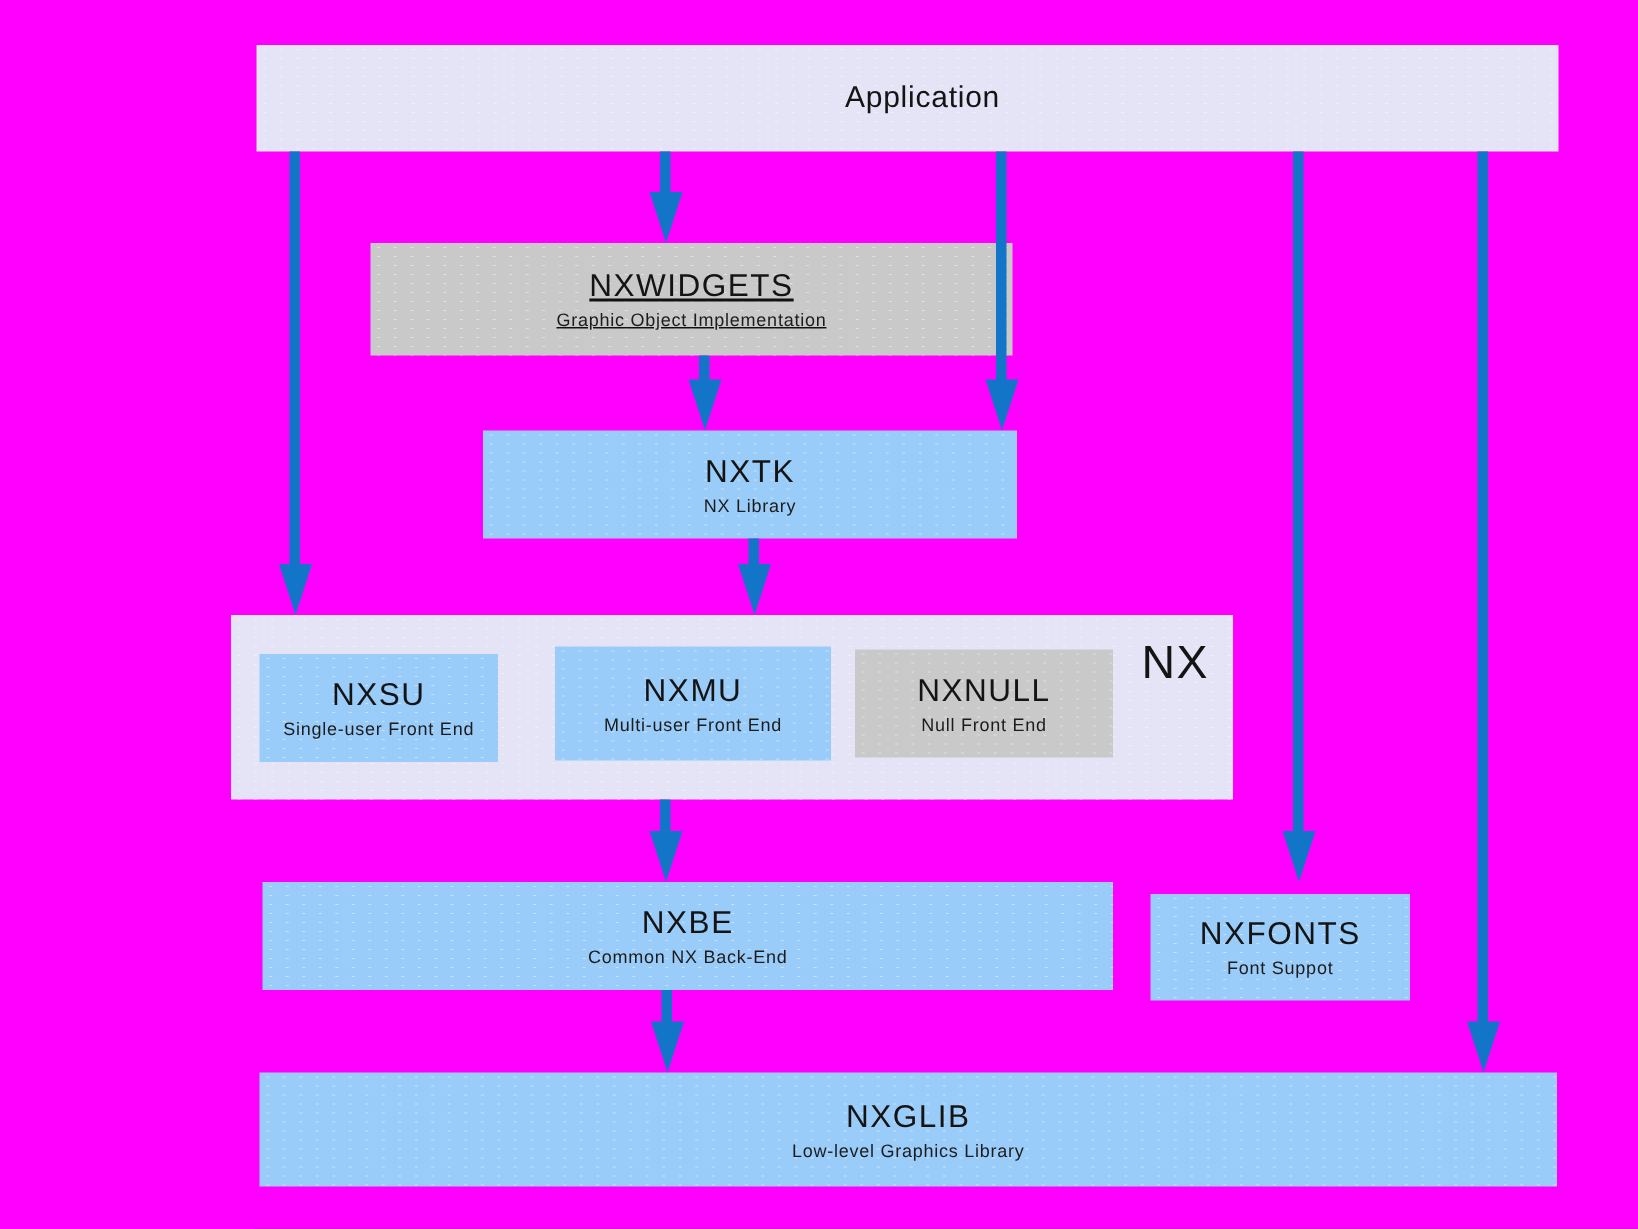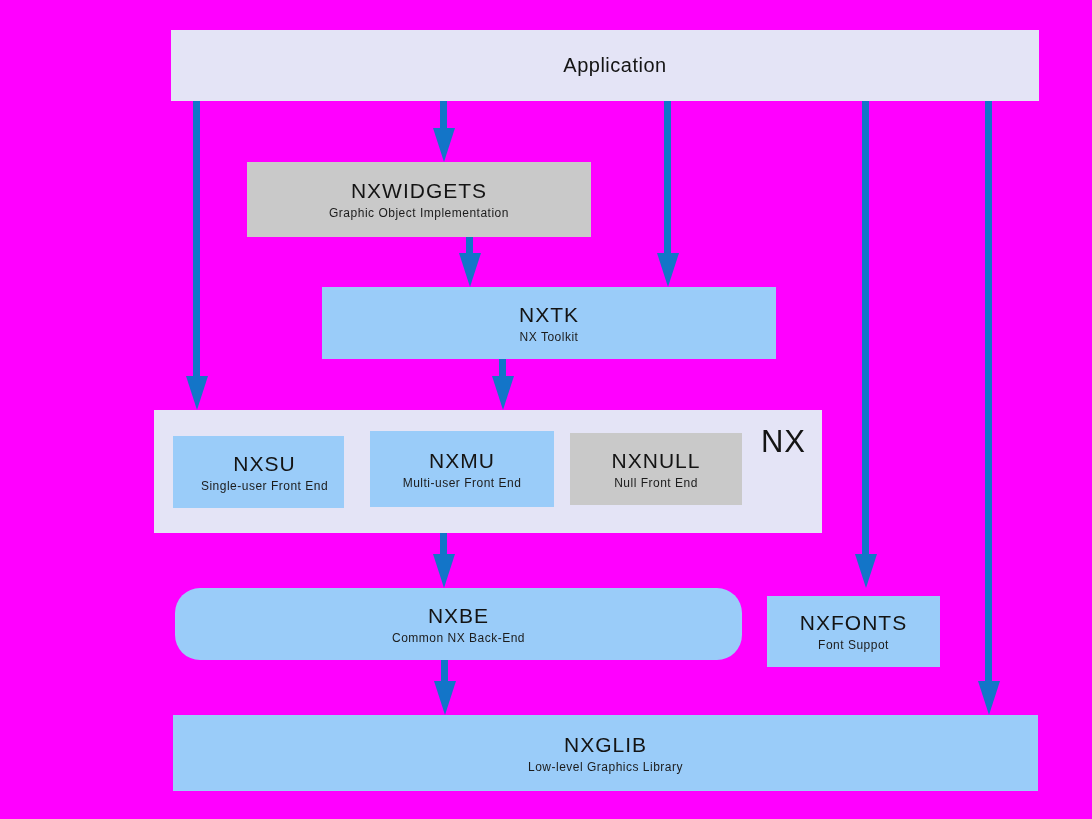--- a/index.html
+++ b/index.html
@@ -20,27 +20,27 @@
   .bluebox{background-color:var(--blue,#9accf9);}
   .title{font-size:21px;letter-spacing:1px;color:#141414;}
   .subtitle{font-size:12px;letter-spacing:.5px;color:#1c1c1c;}
   .app-title{font-size:20px;letter-spacing:.5px;margin-left:20px;}
   .group-label{
     position:absolute;top:14px;right:16px;font-size:31px;
     letter-spacing:1px;color:#141414;
   }
   
   #app      {left:171px;top:30px; width:868px;height:71px;}
-  #nxwidgets{left:247px;top:162px;width:344px;height:75px;}
-  #nxtk     {left:322px;top:287px;width:454px;height:72px;}
+  #nxwidgets{left:247px;top:162px;width:428px;height:75px;text-decoration:underline;}
+  #nxtk     {left:322px;top:287px;width:356px;height:72px;}
   #nxgroup  {left:154px;top:410px;width:668px;height:123px;}
-  #nxsu     {left:173px;top:436px;width:159px;height:72px;padding-left:12px;}
+  #nxsu     {left:173px;top:436px;width:159px;height:72px;}
   #nxmu     {left:370px;top:431px;width:184px;height:76px;}
   #nxnull   {left:570px;top:433px;width:172px;height:72px;}
-  #nxbe     {left:175px;top:588px;width:567px;height:72px;border-radius:25px;}
+  #nxbe     {left:175px;top:588px;width:567px;height:72px;}
   #nxfonts  {left:767px;top:596px;width:173px;height:71px;}
   #nxglib   {left:173px;top:715px;width:865px;height:76px;text-align:center;}
   
   .arrow{position:absolute;width:24px;}
   .arrow .shaft{
     position:absolute;left:8px;top:0;width:7px;height:calc(100% - 26px);
     background:var(--arrow,#1375c8);
   }
   .arrow .head{
     position:absolute;left:1px;bottom:0;width:0;height:0;
@@ -66,21 +66,21 @@
     <span class="title app-title">Application</span>
   </div>
 
   <div id="nxwidgets" class="box graybox">
     <span class="title">NXWIDGETS</span>
     <span class="subtitle">Graphic Object Implementation</span>
   </div>
 
   <div id="nxtk" class="box bluebox">
     <span class="title">NXTK</span>
-    <span class="subtitle">NX Toolkit</span>
+    <span class="subtitle">NX Library</span>
   </div>
 
   <div id="nxgroup" class="box panel">
     <span class="group-label">NX</span>
   </div>
 
   <div id="nxsu" class="box bluebox">
     <span class="title">NXSU</span>
     <span class="subtitle">Single-user Front End</span>
   </div>

